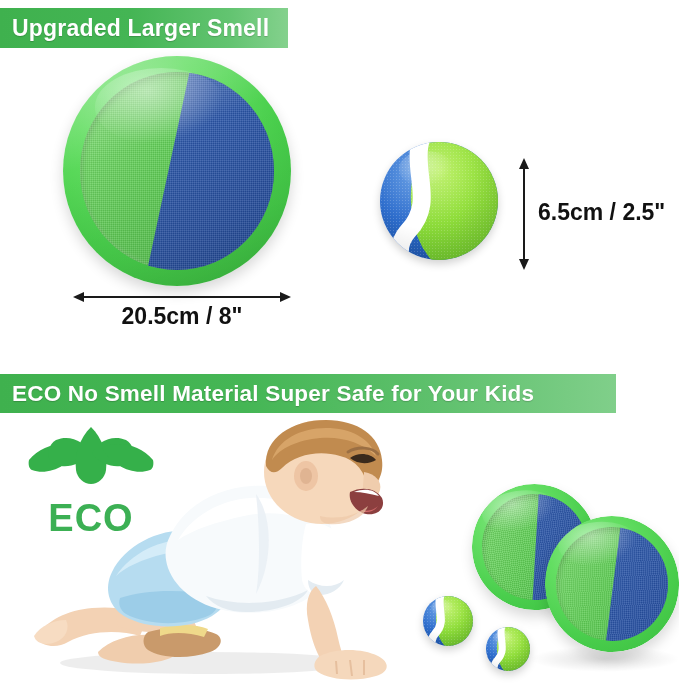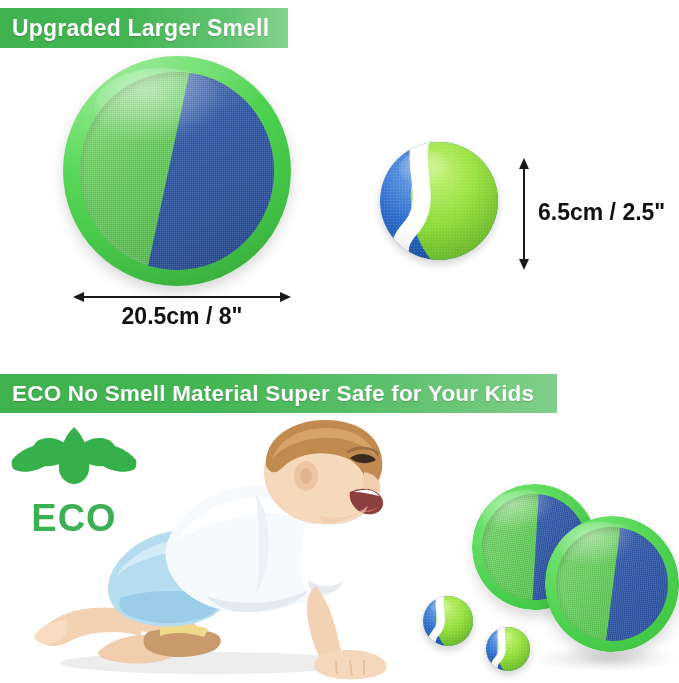--- a/index.html
+++ b/index.html
@@ -30,21 +30,21 @@
     white-space: nowrap;
   }
   #banner-top {
     left: 0; top: 8px;
     width: 288px; height: 40px;
     font-size: 23px;
     background: linear-gradient(to right, #3fb14e 0%, #44b554 45%, #63c471 80%, #84d18d 100%);
   }
   #banner-eco {
     left: 0; top: 374px;
-    width: 557px; height: 39px;
+    width: 616px; height: 39px;
     font-size: 22.5px;
     background: linear-gradient(to right, #3fb14e 0%, #45b655 40%, #5ec06c 70%, #80cf8a 100%);
   }
 
   
   #paddle-large {
     position: absolute;
     left: 63px; top: 56px;
     width: 228px; height: 230px;
   }
@@ -193,21 +193,21 @@
   }
   .ball .shade {
     position: absolute; inset: 0;
     border-radius: 50%;
     background: radial-gradient(circle at 36% 30%, rgba(255,255,255,0.18) 0%, rgba(255,255,255,0) 45%,
                 rgba(0,0,0,0.10) 80%, rgba(0,0,0,0.26) 100%);
   }
   #ball-main { left: 380px; top: 142px; width: 118px; height: 118px; }
 
   
-  #eco-logo { position: absolute; left: 9px; top: 424px; width: 130px; height: 112px; }
+  #eco-logo { position: absolute; left: 26px; top: 424px; width: 130px; height: 112px; }
   #eco-logo svg { width: 100%; height: 78px; display: block; }
   #eco-logo .eco-text {
     text-align: center;
     font-size: 38px;
     font-weight: bold;
     color: #3cb054;
     letter-spacing: 1px;
     line-height: 36px;
     margin-top: -2px;
   }

